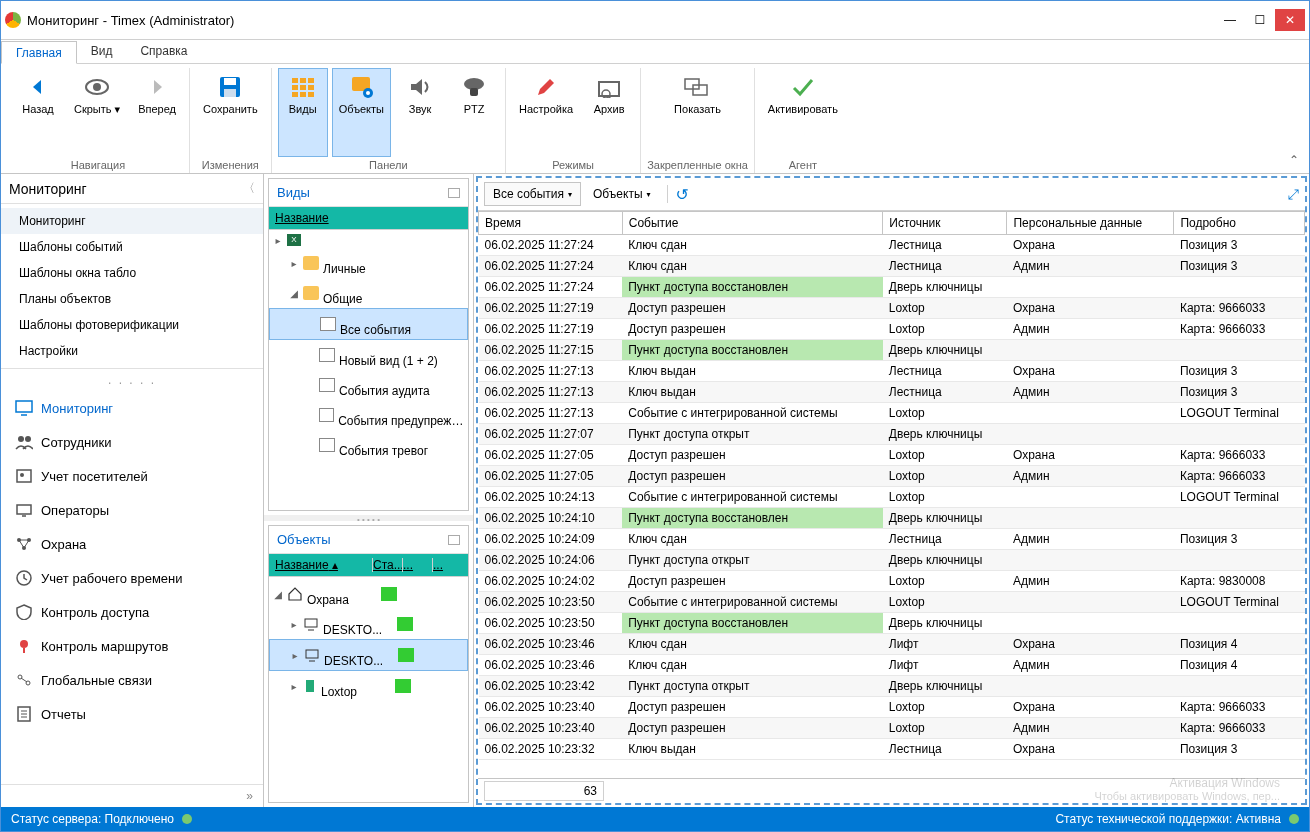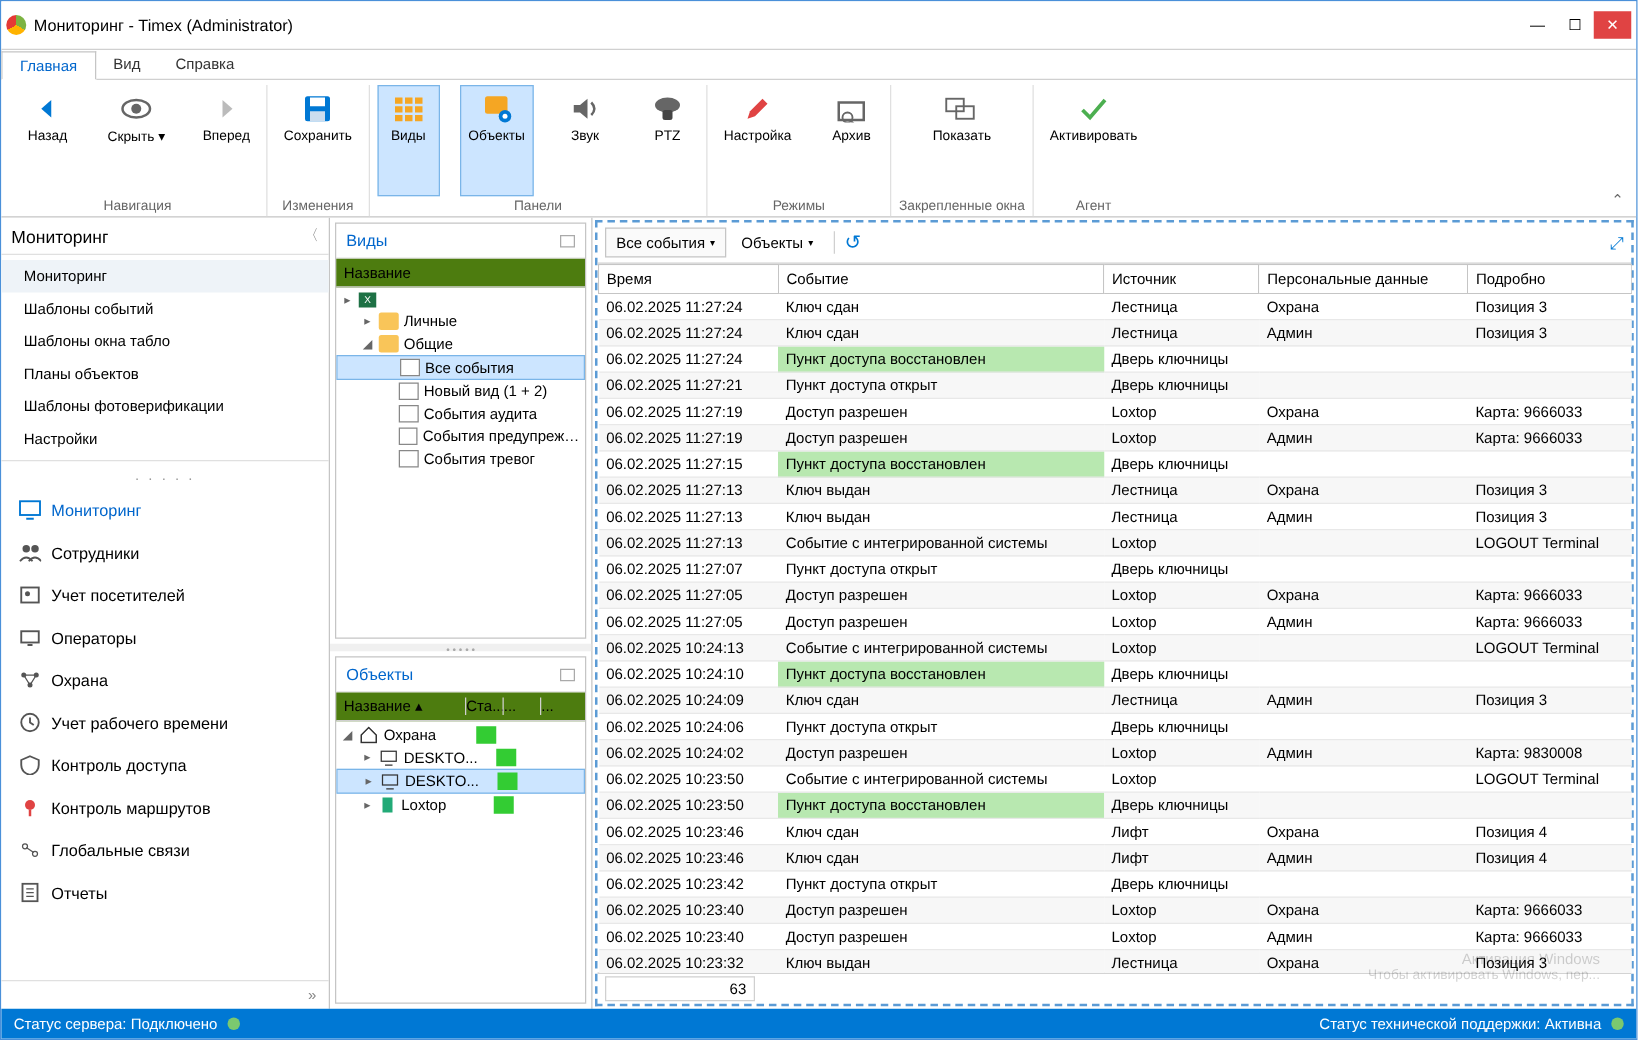--- a/index.html
+++ b/index.html
@@ -12,21 +12,21 @@
 .winbtn { width: 30px; height: 22px; display: flex; align-items: center; justify-content: center; font-family: Arial; }
 .winbtn.close { background: #e04343; color: #fff; }
 
 .menubar { height: 24px; display: flex; border-bottom: 1px solid #d0d0d0; }
 .menutab { padding: 4px 14px; color: #333; cursor: pointer; }
 .menutab.active { border: 1px solid #c5c5c5; border-bottom-color: #fff; background: #fff; color: #0066cc; position: relative; top: 1px; }
 
 .ribbon { height: 110px; background: #fff; border-bottom: 1px solid #c5c5c5; display: flex; padding: 4px 6px 0 6px; position: relative; }
 .rgroup { display: flex; flex-direction: column; align-items: center; padding: 0 6px; border-right: 1px solid #e0e0e0; }
 .rgroup.last { border-right: none; }
-.rbtns { display: flex; gap: 16px; flex: 1; }
+.rbtns { display: flex; gap: 4px; flex: 1; }
 .rbtn { display: flex; flex-direction: column; align-items: center; justify-content: flex-start; padding: 4px 6px; min-width: 50px; cursor: pointer; border: 1px solid transparent; }
 .rbtn.active { background: #cce5ff; border: 1px solid #7ab5e8; }
 .rbtn .ricon { width: 32px; height: 28px; display: flex; align-items: center; justify-content: center; margin-bottom: 2px; }
 .rbtn .rlabel { font-size: 11px; text-align: center; white-space: nowrap; }
 .rgrouplabel { font-size: 11px; color: #666; padding: 2px 0; }
 .ribbon-collapse { position: absolute; right: 10px; bottom: 6px; font-size: 12px; color: #666; cursor: pointer; }
 
 .main { flex: 1; display: flex; min-height: 0; }
 
 .leftnav { width: 263px; border-right: 1px solid #c5c5c5; display: flex; flex-direction: column; background: #fff; }
@@ -42,31 +42,31 @@
 .mod-item.sel { color: #0066cc; }
 .mod-item .micon { width: 18px; height: 18px; display: flex; align-items: center; justify-content: center; }
 .mod-item .mlabel { font-size: 13px; }
 .leftnav-footer { border-top: 1px solid #e0e0e0; text-align: right; padding: 4px 10px; color: #888; }
 
 .midcol { width: 210px; display: flex; flex-direction: column; border-right: 1px solid #c5c5c5; }
 .panel { border: 1px solid #c5c5c5; margin: 4px; display: flex; flex-direction: column; }
 .panel-hdr { display: flex; align-items: center; padding: 6px 8px; border-bottom: 1px solid #e0e0e0; }
 .panel-hdr .pt { font-size: 13px; color: #0066cc; flex: 1; }
 .panel-hdr .pc { color: #888; cursor: pointer; font-size: 11px; border: 1px solid #aaa; width: 12px; height: 10px; }
-.panel-colhdr { background: #4d7c0f; border-bottom: 1px solid #d0d0d0; padding: 4px 6px; font-size: 11px; display: flex; }
+.panel-colhdr { background: #14b8a6; border-bottom: 1px solid #d0d0d0; padding: 4px 6px; font-size: 11px; display: flex; text-decoration: underline; }
 .panel-colhdr .ch { flex: 1; }
 .panel-colhdr .ch2 { width: 30px; border-left: 1px solid #d0d0d0; padding-left: 0; }
 .tree { flex: 1; overflow: auto; padding: 2px 0; }
 .tnode { display: flex; align-items: center; padding: 2px 4px; gap: 4px; cursor: pointer; }
 .tnode.sel { background: #cce5ff; border: 1px solid #7ab5e8; }
 .tnode .exp { width: 10px; text-align: center; color: #666; font-size: 10px; }
 .tnode .ticon { width: 16px; height: 14px; }
 .folder { background: #f9c559; border-radius: 2px; }
 .doc { background: #fff; border: 1px solid #888; position: relative; width: 12px; height: 14px; }
-.tnode .tlabel { font-size: 12px; white-space: nowrap; overflow: hidden; text-overflow: ellipsis; }
+.tnode .tlabel { font-size: 12px; white-space: nowrap; overflow: hidden; text-overflow: ellipsis; margin-top: 12px; }
 .statusbox { width: 16px; height: 14px; background: #3c3; }
 .midsplit { height: 6px; background: #f0f0f0; text-align: center; color: #aaa; font-size: 8px; }
 
 .rightcol { flex: 1; display: flex; flex-direction: column; border: 2px solid #5b9bd5; border-style: dashed; margin: 2px; min-width: 0; }
 .toolbar2 { display: flex; align-items: center; padding: 4px 6px; gap: 4px; border-bottom: 1px solid #d0d0d0; }
 .tbtn { padding: 4px 8px; border: 1px solid #c5c5c5; background: #fafafa; cursor: pointer; display: flex; align-items: center; gap: 4px; }
 .tbtn .car { font-size: 8px; }
 .tsep { width: 1px; height: 18px; background: #d0d0d0; margin: 0 4px; }
 .ticon2 { color: #0078d4; font-size: 16px; cursor: pointer; }
 .spacer { flex: 1; }
@@ -77,21 +77,21 @@
 table.events th { background: #fff; border: 1px solid #c5c5c5; padding: 4px 6px; text-align: left; font-weight: normal; font-size: 12px; position: sticky; top: 0; }
 table.events td { border-bottom: 1px solid #e8e8e8; padding: 3px 6px; font-size: 12px; white-space: nowrap; }
 table.events tr:nth-child(even) td { background: #f7f7f7; }
 table.events td.hl { background: #b8e8b0 !important; }
 .tablefoot { border-top: 1px solid #c5c5c5; padding: 2px 6px; display: flex; }
 .tablefoot .count { width: 120px; text-align: right; border: 1px solid #d0d0d0; padding: 2px 6px; }
 
 .statusbar { height: 24px; background: #0078d4; color: #fff; display: flex; align-items: center; padding: 0 10px; gap: 8px; font-size: 12px; }
 .statusbar .dot { width: 10px; height: 10px; border-radius: 50%; background: #7bc96f; }
 .statusbar .sp { flex: 1; }
-.watermark { position: absolute; right: 30px; bottom: 46px; color: rgba(0,0,0,0.18); font-size: 18px; pointer-events: none; text-align: right; }
+.watermark { position: absolute; right: 30px; bottom: 30px; color: rgba(0,0,0,0.18); font-size: 18px; pointer-events: none; text-align: right; }
 .watermark .sub { font-size: 11px; margin-left: 48px; }
 svg { display: block; }
 </style>
 </head>
 <body>
 
 <div class="titlebar">
   <div class="appicon"></div>
   <div class="title">Мониторинг - Timex (Administrator)</div>
   <div class="winbtns">
@@ -523,27 +523,20 @@
               <td>Позиция 3</td>
             </tr>
             <tr>
               <td>06.02.2025 11:27:24</td>
               <td class="hl">Пункт доступа восстановлен</td>
               <td>Дверь ключницы</td>
               <td></td>
               <td></td>
             </tr>
             <tr>
-              <td>06.02.2025 11:27:21</td>
-              <td>Пункт доступа открыт</td>
-              <td>Дверь ключницы</td>
-              <td></td>
-              <td></td>
-            </tr>
-            <tr>
               <td>06.02.2025 11:27:19</td>
               <td>Доступ разрешен</td>
               <td>Loxtop</td>
               <td>Охрана</td>
               <td>Карта: 9666033</td>
             </tr>
             <tr>
               <td>06.02.2025 11:27:19</td>
               <td>Доступ разрешен</td>
               <td>Loxtop</td>

